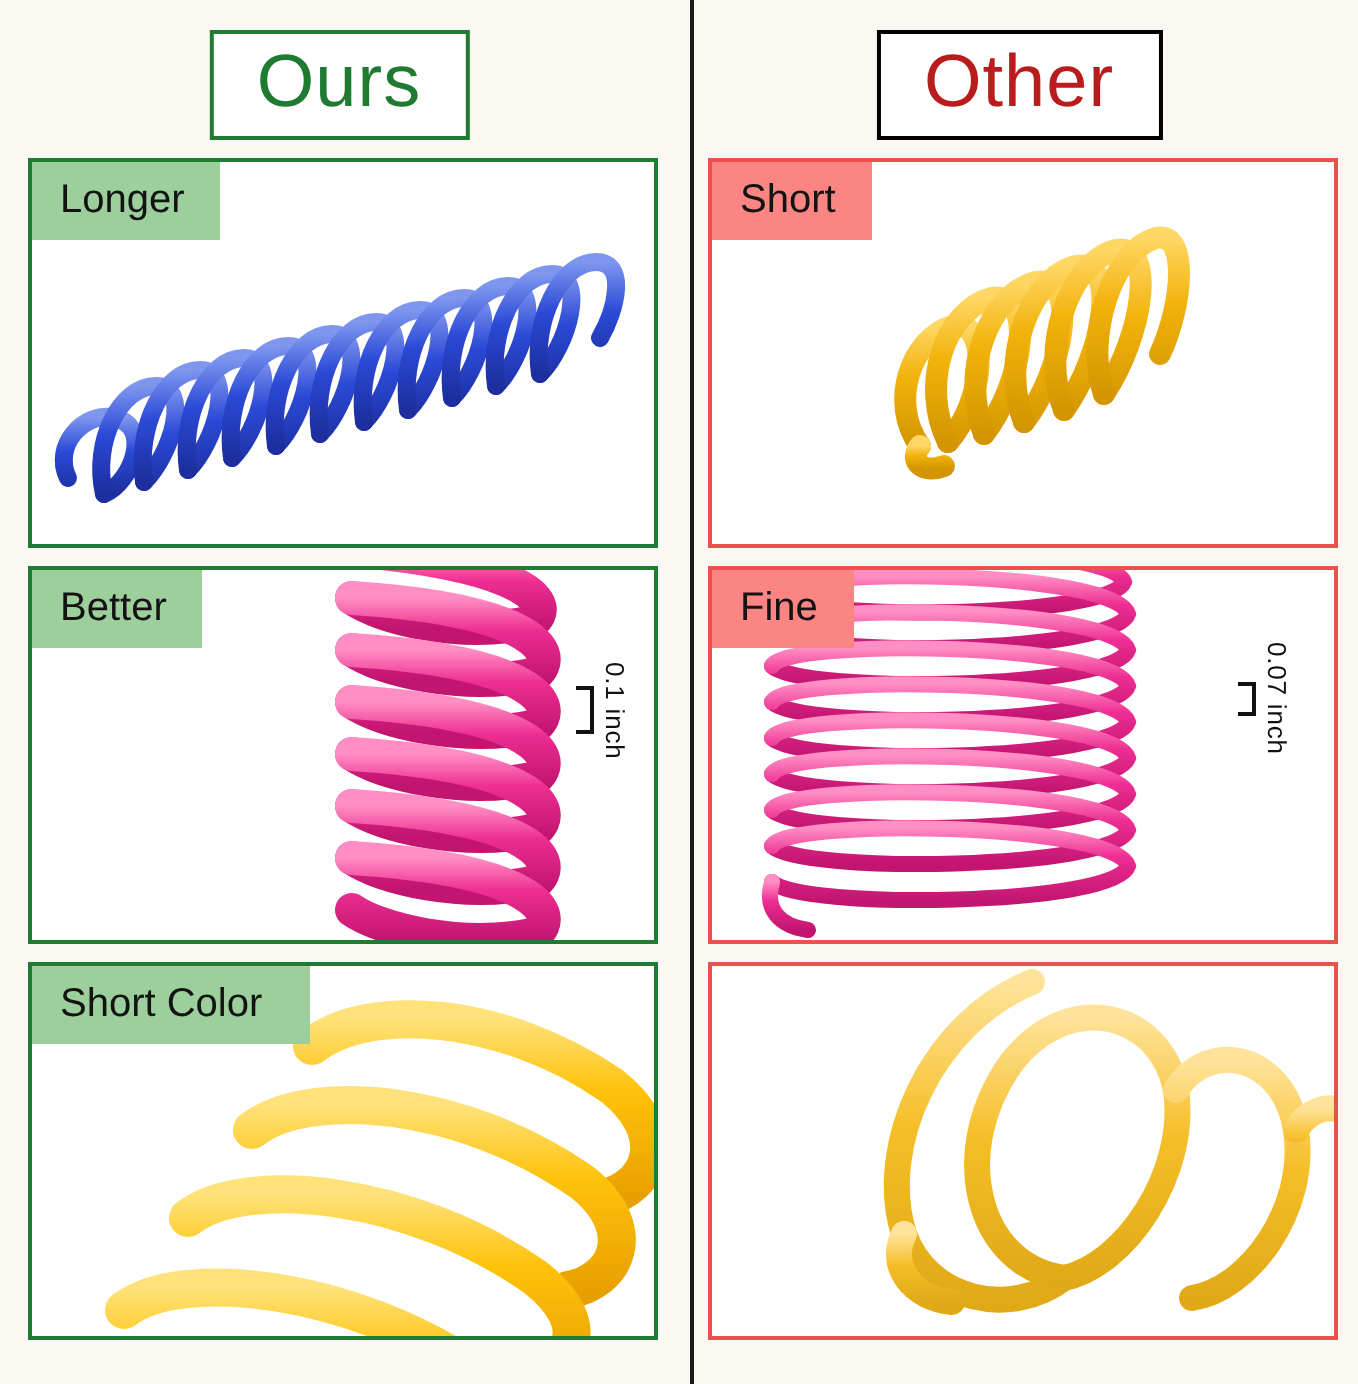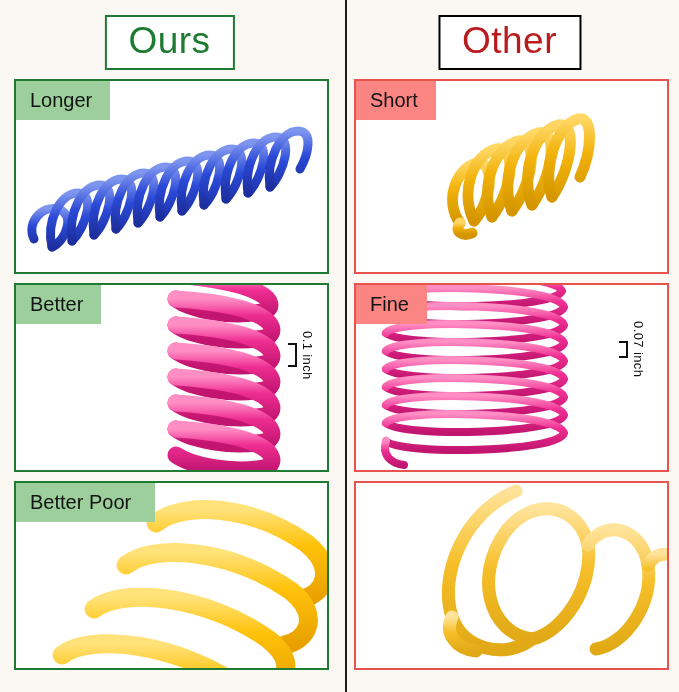--- a/index.html
+++ b/index.html
@@ -205,21 +205,21 @@
           </defs>
           <g fill="none" stroke="url(#yellowGood)" stroke-width="19" stroke-linecap="round">
             <path d="M140 40 C168 18 235 22 290 60 C320 84 310 110 286 116"></path>
             <path d="M110 82 C138 60 215 66 275 108 C305 132 292 158 268 162"></path>
             <path d="M78 126 C106 104 190 112 252 156 C282 180 270 200 246 204"></path>
             <path d="M46 172 C74 150 162 160 224 204 C254 228 242 244 218 248"></path>
           </g>
         </svg>
       </div>
       <div class="tag wide">
-        <span>Better Poor</span>
+        <span>Short Color</span>
       </div>
     </div>
   </div>
 
   <div class="column right">
 
     <div class="heading">Other</div>
 
     <div class="panel r2">
       <div class="stage">

